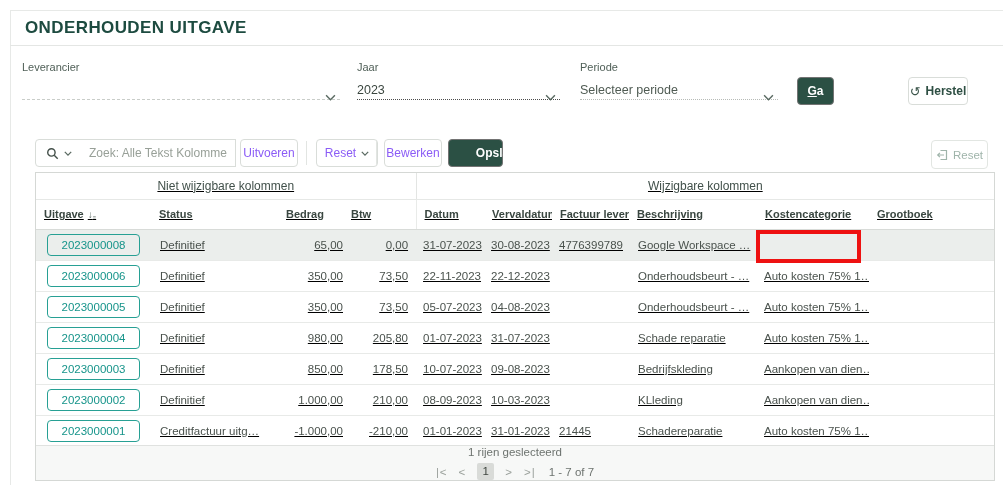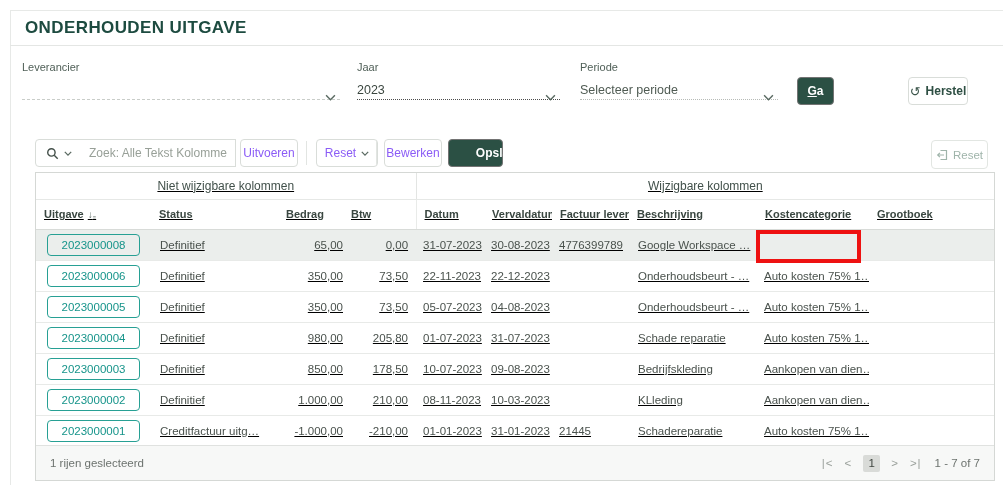--- a/index.html
+++ b/index.html
@@ -71,21 +71,21 @@
   .c-date, .c-fact, .c-kost, .c-groot { padding-left:7px; }
   .c-desc { padding-left:9px; }
   .c-uitgave { text-align:center; }
   .id-btn { width:93px; height:22px; border:1px solid #27a094; border-radius:4px;
     background:transparent; color:#16948a; font-size:11.5px; cursor:pointer;
     font-family:"Liberation Sans", sans-serif; }
 
   
   .grid-footer { position:absolute; left:0; bottom:0; width:958px; height:35px;
     background:#f7f8f7; border-top:1px solid #e0e2e0; display:flex; align-items:center;
-    justify-content:space-between; padding:0 14px; }
+    justify-content:space-between; padding:0 14px;flex-direction:column; }
   .sel-text { font-size:11.5px; color:#6d736f; }
   .pager { display:flex; align-items:center; gap:11px; font-size:11.5px; color:#9aa09b; }
   .pg-btn { cursor:pointer; letter-spacing:1px; }
   .pg-cur { min-width:17px; height:17px; line-height:17px; text-align:center;
     background:#d9dbd8; color:#3f453f; border-radius:2px; cursor:pointer; }
   .pg-range { color:#6d736f; margin-left:2px; }
 
   
   .annot { position:absolute; left:756px; top:230px; width:105px; height:33px;
     border:4px solid #ee1111; }
@@ -249,21 +249,21 @@
             <td class="c-fact"></td>
             <td class="c-desc">Bedrijfskleding</td>
             <td class="c-kost">Aankopen van dien…</td>
             <td class="c-groot"></td>
           </tr>
           <tr>
             <td class="c-uitgave"><button class="id-btn">2023000002</button></td>
             <td class="c-status">Definitief</td>
             <td class="c-num">1.000,00</td>
             <td class="c-num">210,00</td>
-            <td class="c-date">08-11-2023</td>
+            <td class="c-date">08-09-2023</td>
             <td class="c-date">10-03-2023</td>
             <td class="c-fact"></td>
             <td class="c-desc">KLleding</td>
             <td class="c-kost">Aankopen van dien…</td>
             <td class="c-groot"></td>
           </tr>
           <tr>
             <td class="c-uitgave"><button class="id-btn">2023000001</button></td>
             <td class="c-status">Creditfactuur uitg…</td>
             <td class="c-num">-1.000,00</td>

